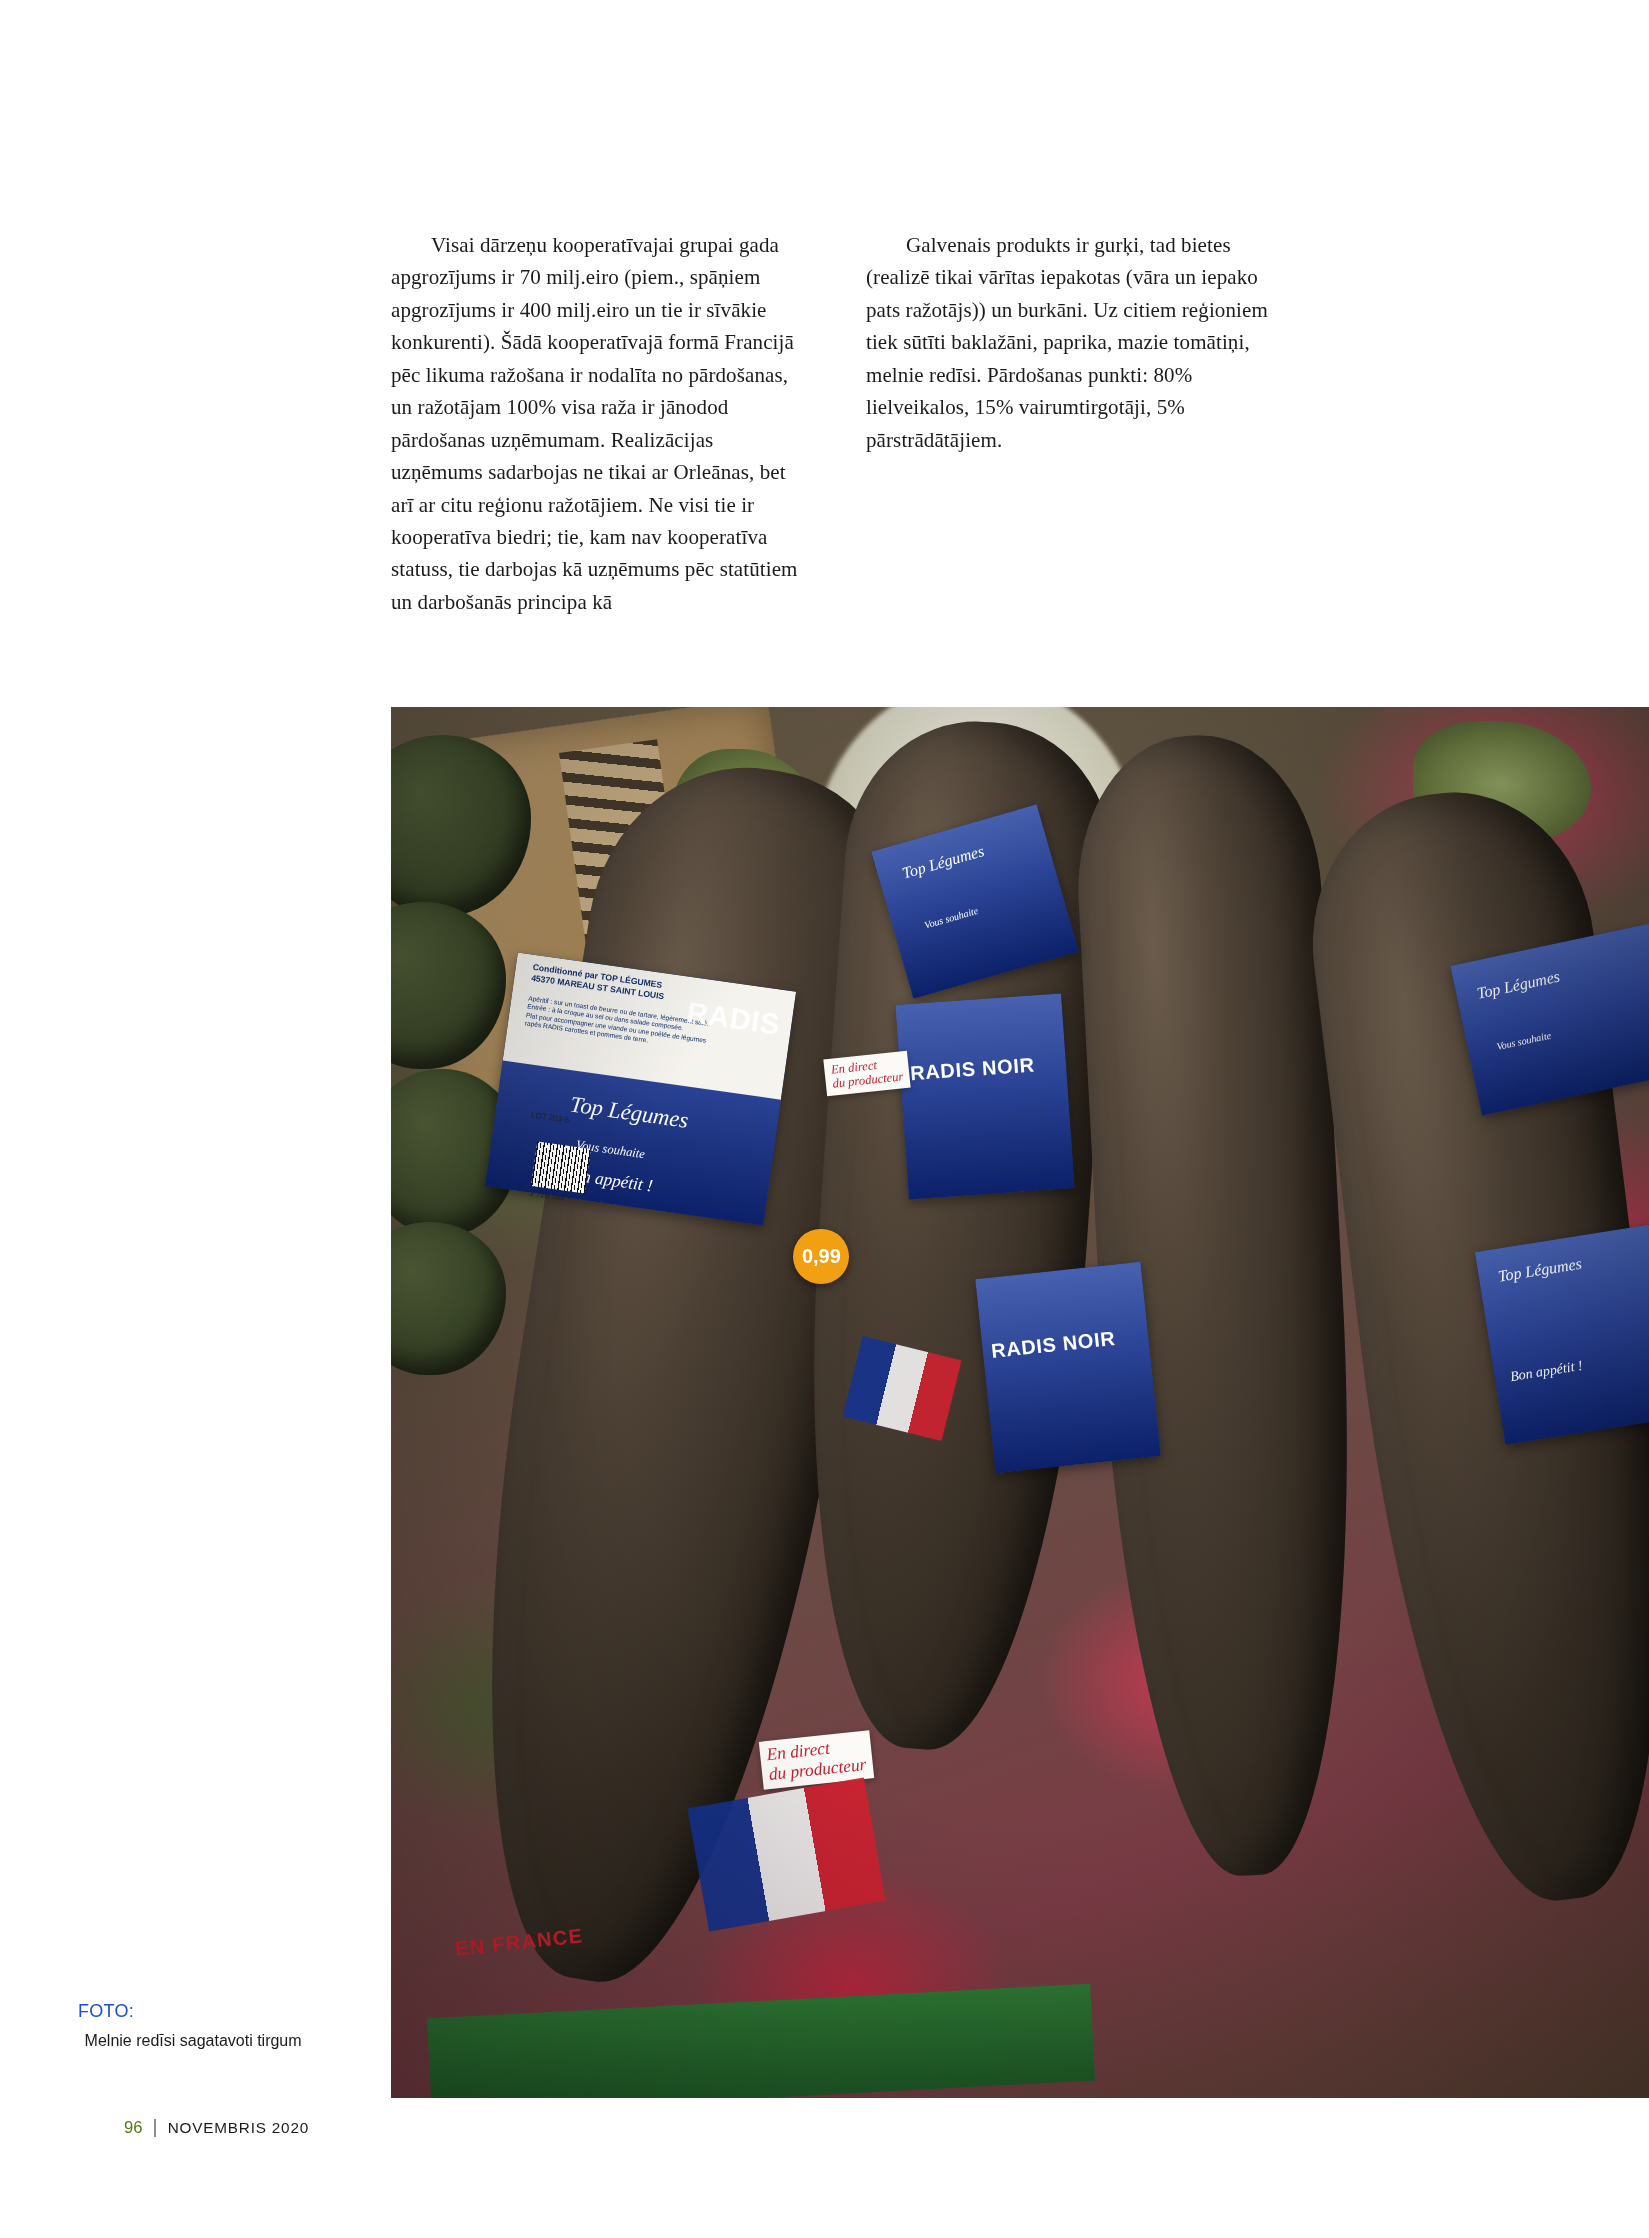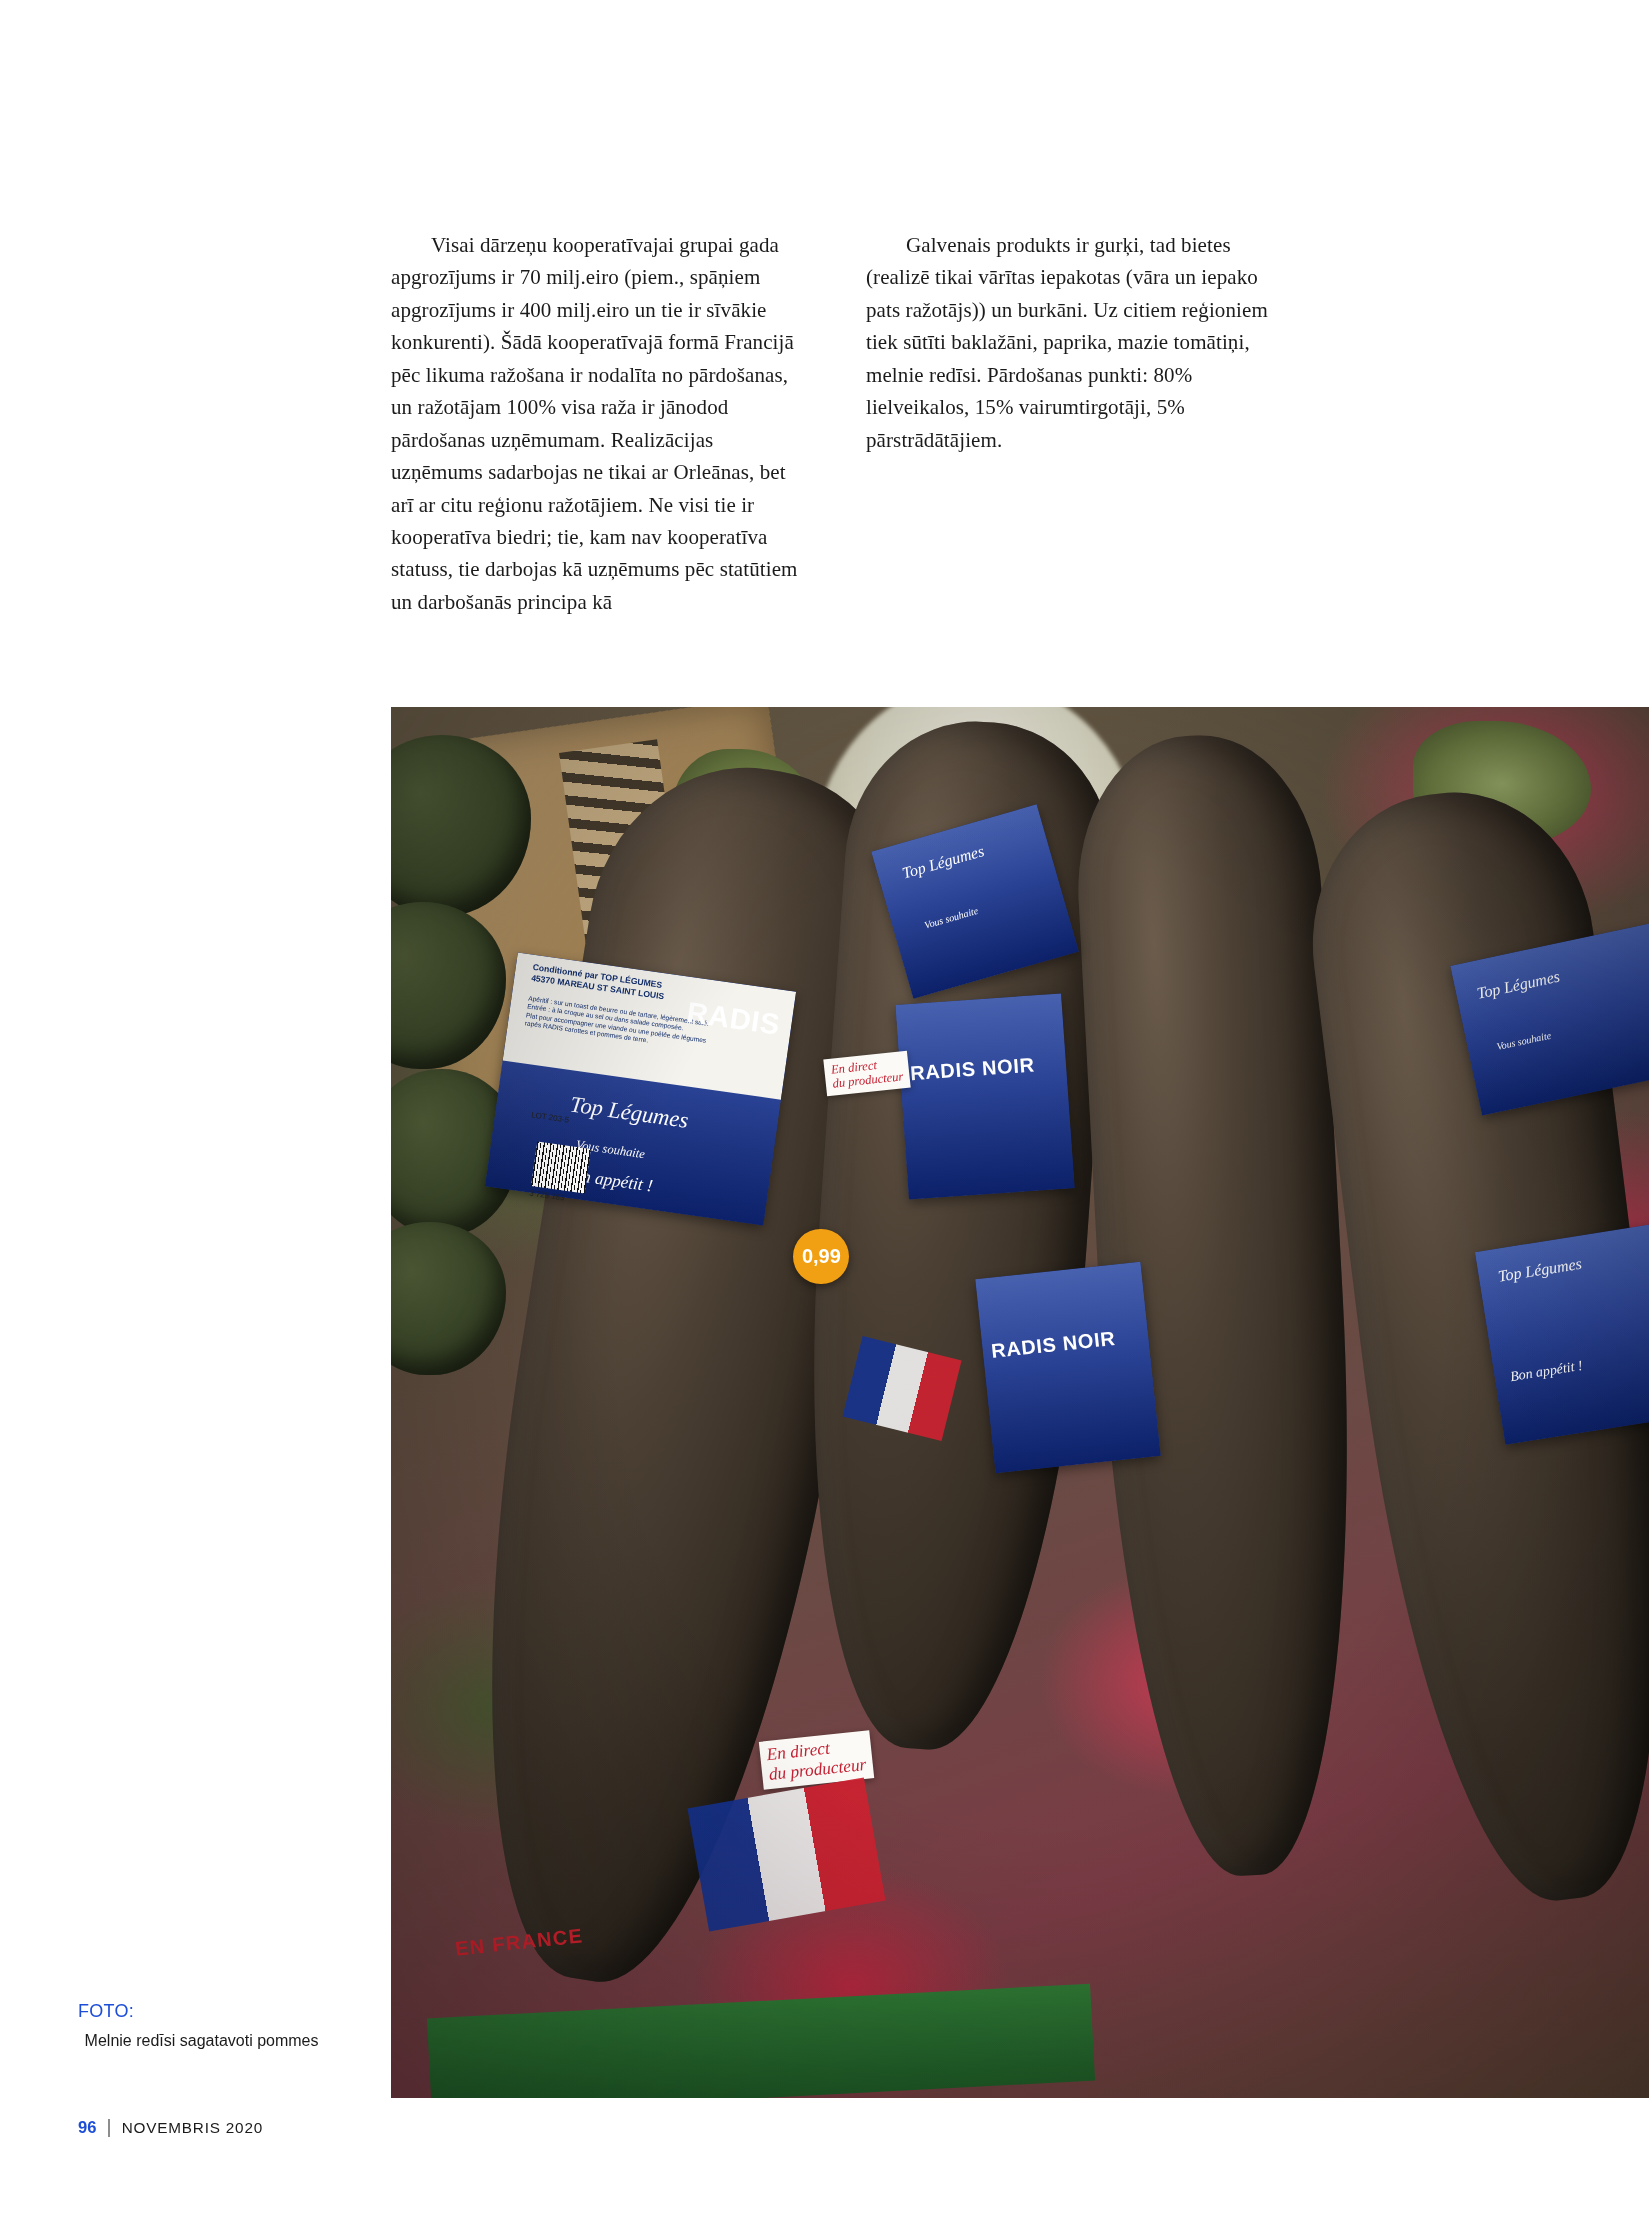--- a/index.html
+++ b/index.html
@@ -273,22 +273,23 @@
     position: absolute;
     left: 78px;
     top: 2118px;
     display: flex;
     align-items: center;
     gap: 12px;
     font-family: "Liberation Sans", sans-serif;
   }
   .footer .pagenum {
     font-size: 16.6px;
-    font-weight: bold;
-    color: #1d4ed8;
+    font-weight: normal;
+    color: #4d7c0f;
+    margin-left: 46px;
   }
   .footer .rule {
     width: 1.3px;
     height: 17.3px;
     background: #8d8d8d;
   }
   .footer .issue {
     font-size: 15.3px;
     letter-spacing: 0.8px;
     color: #1b1b1b;
@@ -388,21 +389,21 @@
       <div class="flagstrip" style="left:36%;top:46%;width:8%;height:6%;transform:rotate(14deg);opacity:.9;"></div>
       <div class="enfrance" style="left:5%;top:88%;font-size:20px;">EN FRANCE</div>
 
       <div class="greenmat"></div>
       <div class="photo-vignette"></div>
     </div>
   </div>
 
   <div class="caption">
     <div class="foto-label">FOTO:</div>
-    <div class="foto-text">Melnie redīsi sagatavoti pommes</div>
+    <div class="foto-text">Melnie redīsi sagatavoti tirgum</div>
   </div>
 
   <div class="footer">
     <div class="pagenum">96</div>
     <div class="rule"></div>
     <div class="issue">NOVEMBRIS 2020</div>
   </div>
 
 </div>
 

